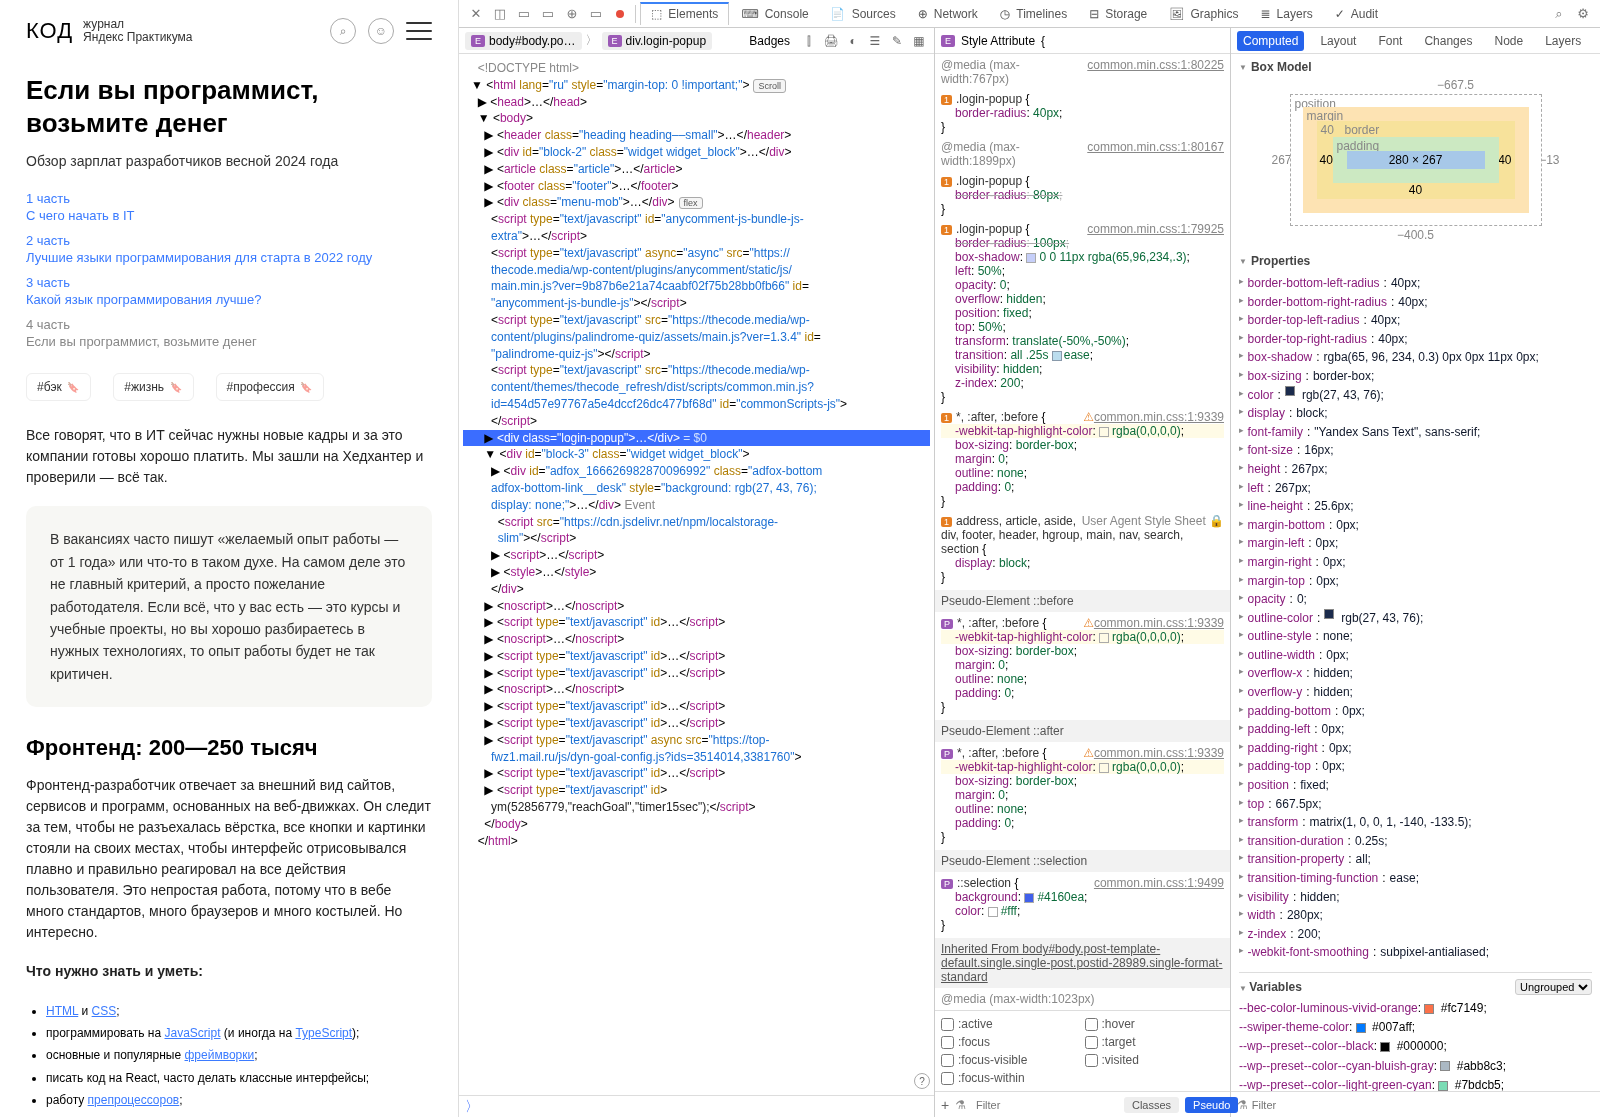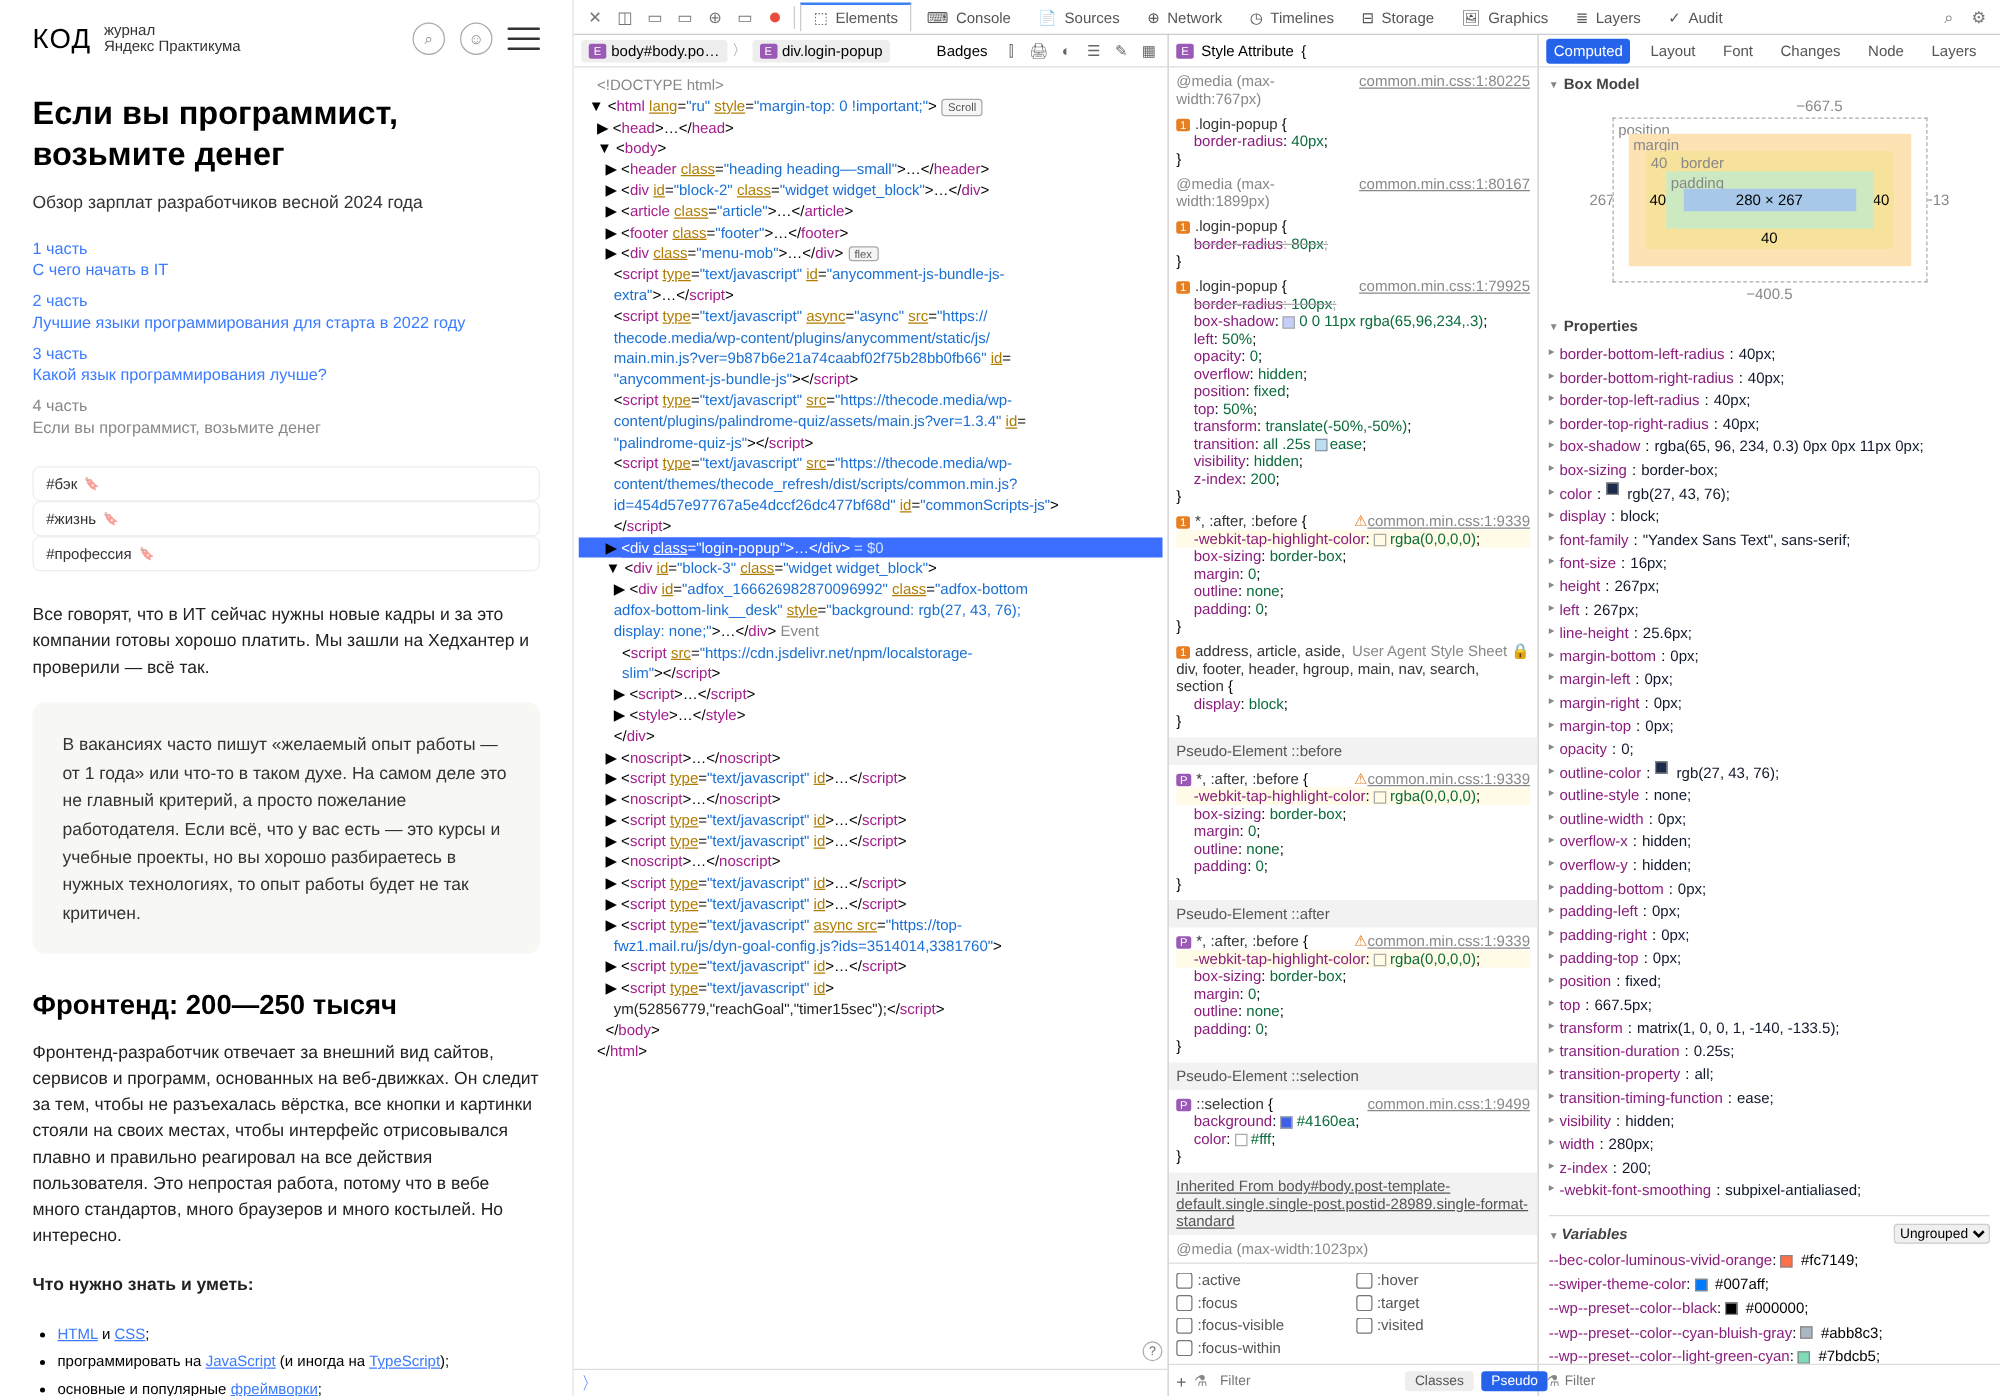--- a/index.html
+++ b/index.html
@@ -13,21 +13,21 @@
 .icons-right{display:flex;align-items:center;gap:12px;}
 .circle{width:26px;height:26px;border:1.5px solid #aaa;border-radius:50%;display:flex;align-items:center;justify-content:center;color:#888;cursor:pointer;}
 .burger{width:26px;height:18px;display:flex;flex-direction:column;justify-content:space-between;cursor:pointer;}
 .burger span{height:2px;background:#333;border-radius:2px;}
 h1.article-title{font-size:26px;font-weight:700;line-height:1.25;margin-bottom:14px;}
 .subtitle{font-size:14px;color:#333;margin-bottom:22px;}
 .toc-part{font-size:13px;color:#3b7bff;margin-top:10px;cursor:pointer;}
 .toc-part.muted{color:#888;cursor:default;}
 .toc-link{font-size:13px;color:#3b7bff;margin-top:2px;margin-bottom:8px;cursor:pointer;}
 .toc-link.muted{color:#888;cursor:default;}
-.tags{display:flex;gap:0;margin-top:24px;margin-bottom:24px;flex-direction:column;}
+.tags{display:flex;gap:22px;margin-top:24px;margin-bottom:24px;}
 .tag{font-size:12px;color:#333;padding:6px 10px;border:1px solid #eee;border-radius:6px;display:flex;align-items:center;gap:6px;cursor:pointer;}
 .tag::after{content:"🔖";font-size:10px;opacity:.5;}
 .para{font-size:14px;line-height:1.5;margin-bottom:18px;color:#222;}
 .callout{background:#f7f7f4;border-radius:10px;padding:22px 24px;font-size:14px;line-height:1.6;color:#333;margin-bottom:28px;}
 h2.section-h{font-size:22px;font-weight:600;margin-bottom:14px;}
 .content-list{list-style:disc;padding-left:20px;font-size:14px;line-height:1.85;}
 .content-list a{color:#3b7bff;text-decoration:underline;}
 
 .devtools{flex:1;display:flex;flex-direction:column;background:#fff;}
 .dt-top{height:28px;border-bottom:1px solid #ccc;display:flex;align-items:center;padding:0 6px;gap:2px;color:#666;}
@@ -41,21 +41,21 @@
 .dom-panel{width:476px;border-right:1px solid #ccc;display:flex;flex-direction:column;}
 .dom-toolbar{height:26px;border-bottom:1px solid #ddd;display:flex;align-items:center;padding:0 6px;gap:4px;font-size:11px;}
 .crumb{background:#eee;border-radius:3px;padding:2px 6px;display:flex;align-items:center;gap:4px;cursor:pointer;}
 .crumb-e{background:#9b59b6;color:#fff;font-size:9px;padding:1px 4px;border-radius:2px;}
 .dom-toolbar .filler{flex:1;}
 .dom-toolbar .tic{width:18px;height:18px;display:flex;align-items:center;justify-content:center;color:#666;cursor:pointer;}
 .dom-src{flex:1;font-family:Menlo,monospace;font-size:11.5px;line-height:1.4;padding:6px 4px;overflow:hidden;white-space:nowrap;}
 .dom-src .ln{padding-left:8px;}
 .dom-src .tw{color:#888;}
 .dom-src .tg{color:#a31e8b;}
-.dom-src .at{color:#b07d00;text-decoration:underline;}
+.dom-src .at{color:#b07d00;}
 .dom-src .vl{color:#1a6fd4;}
 .dom-src .tx{color:#222;}
 .dom-src .sel{background:#3b6dff;color:#fff;display:inline-block;}
 .dom-src .sel .tg,.dom-src .sel .at,.dom-src .sel .vl{color:#fff;}
 .dom-src .scroll-btn{border:1px solid #aaa;background:#f5f5f5;font-size:9px;padding:1px 4px;border-radius:3px;margin-left:4px;color:#555;}
 .dom-src .flex-pill{border:1px solid #aaa;background:#f5f5f5;font-size:9px;padding:0 4px;border-radius:3px;margin-left:4px;color:#555;}
 .dom-foot{height:22px;border-top:1px solid #ddd;display:flex;align-items:center;padding:0 6px;color:#3b6dff;font-size:14px;}
 
 .styles-panel{width:296px;border-right:1px solid #ccc;display:flex;flex-direction:column;font-family:Menlo,monospace;font-size:11px;}
 .styles-head{height:26px;border-bottom:1px solid #ddd;display:flex;align-items:center;padding:0 6px;gap:6px;}
@@ -108,21 +108,21 @@
 .bm-pad{position:absolute;inset:16px;background:#cce9c2;}
 .bm-pad .l{position:absolute;top:2px;left:4px;}
 .bm-content{position:absolute;inset:14px;background:#a7c8e8;display:flex;align-items:center;justify-content:center;}
 .props-list{font-family:Menlo,monospace;line-height:1.55;}
 .props-list .p{display:flex;gap:4px;}
 .props-list .p::before{content:"▸";color:#888;font-size:9px;margin-top:1px;}
 .props-list .k{color:#8a1d7c;}
 .props-list .v{color:#0f172a;text-align:center;}
 .sw{display:inline-block;width:10px;height:10px;border:1px solid #888;vertical-align:middle;margin-right:3px;}
 .vars-head{display:flex;justify-content:space-between;align-items:center;margin-top:10px;border-top:1px solid #ddd;padding-top:6px;}
-.vars-head .title{font-weight:600;color:#444;font-style:italic;}
+.vars-head .title{font-weight:600;color:#444;}
 .vars-head .title::before{content:"▼ ";font-size:8px;color:#888;}
 .vars-head select{font-size:11px;border:1px solid #ccc;border-radius:3px;}
 .vars-list{font-family:Menlo,monospace;line-height:1.6;margin-top:4px;}
 .vars-list .k{color:#8a1d7c;}
 .comp-foot{height:26px;border-top:1px solid #ddd;display:flex;align-items:center;padding:0 6px;}
 .comp-foot input{flex:1;border:none;outline:none;font-size:11px;}
 .funnel{color:#888;margin-right:4px;}
 .question-btn{position:absolute;right:4px;top:4px;width:16px;height:16px;border:1px solid #aaa;border-radius:50%;font-size:10px;display:flex;align-items:center;justify-content:center;color:#666;cursor:pointer;}
 .dom-panel{position:relative;}
 </style>

